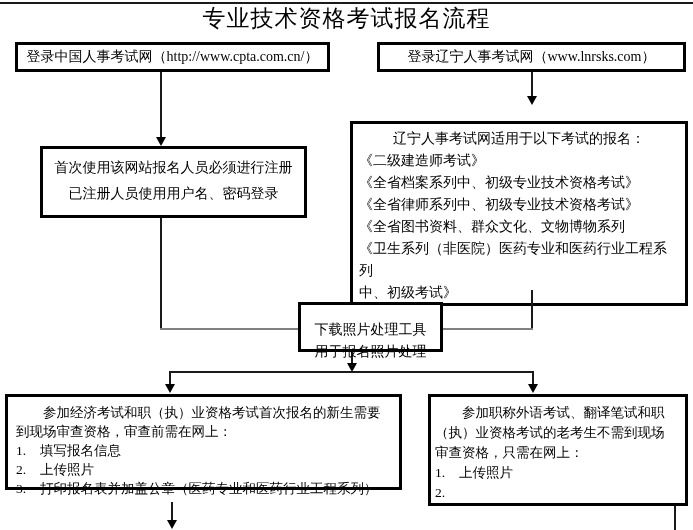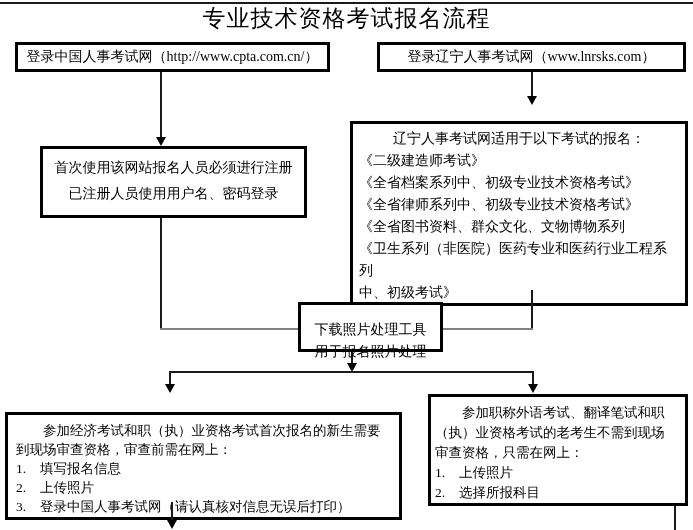--- a/index.html
+++ b/index.html
@@ -92,48 +92,47 @@
 
   <div class="vline" style="left:351px;top:352px;height:12px;"></div>
   <div class="arrowhead" style="left:347px;top:363px;"></div>
 
   <div class="hline" style="left:169px;top:371px;width:365px;"></div>
   <div class="vline" style="left:169px;top:371px;height:14px;"></div>
   <div class="arrowhead" style="left:165px;top:384px;"></div>
   <div class="vline" style="left:532px;top:371px;height:14px;"></div>
   <div class="arrowhead" style="left:528px;top:384px;"></div>
 
-  <div class="box steps" id="box-new" style="left:5px;top:412px;width:397px;height:108px;">
+  <div class="box steps" id="box-new" style="left:5px;top:394px;width:397px;height:96px;">
     <div class="p p1">参加经济考试和职（执）业资格考试首次报名的新生需要</div>
     <div class="p">到现场审查资格，审查前需在网上：</div>
     <div class="li">
       <span class="num">1.</span>
       <span>填写报名信息</span>
     </div>
     <div class="li">
       <span class="num">2.</span>
       <span>上传照片</span>
     </div>
     <div class="li">
       <span class="num">3.</span>
-      <span>登录中国人事考试网（请认真核对信息无误后打印）</span>
+      <span>打印报名表并加盖公章（医药专业和医药行业工程系列）</span>
     </div>
   </div>
 
   <div class="box steps" id="box-old" style="left:428px;top:394px;width:260px;height:112px;">
     <div class="p p1">参加职称外语考试、翻译笔试和职</div>
     <div class="p">（执）业资格考试的老考生不需到现场</div>
     <div class="p">审查资格，只需在网上：</div>
     <div class="li">
       <span class="num">1.</span>
       <span>上传照片</span>
     </div>
     <div class="li">
       <span class="num">2.</span>
-      <span>选择所报科目</span>
     </div>
   </div>
 
   <div class="vline" style="left:171px;top:502px;height:19px;"></div>
   <div class="arrowhead" style="left:167px;top:520px;"></div>
   <div class="vline" style="left:674px;top:506px;height:24px;"></div>
 
 </div>
 
 </body></html>

